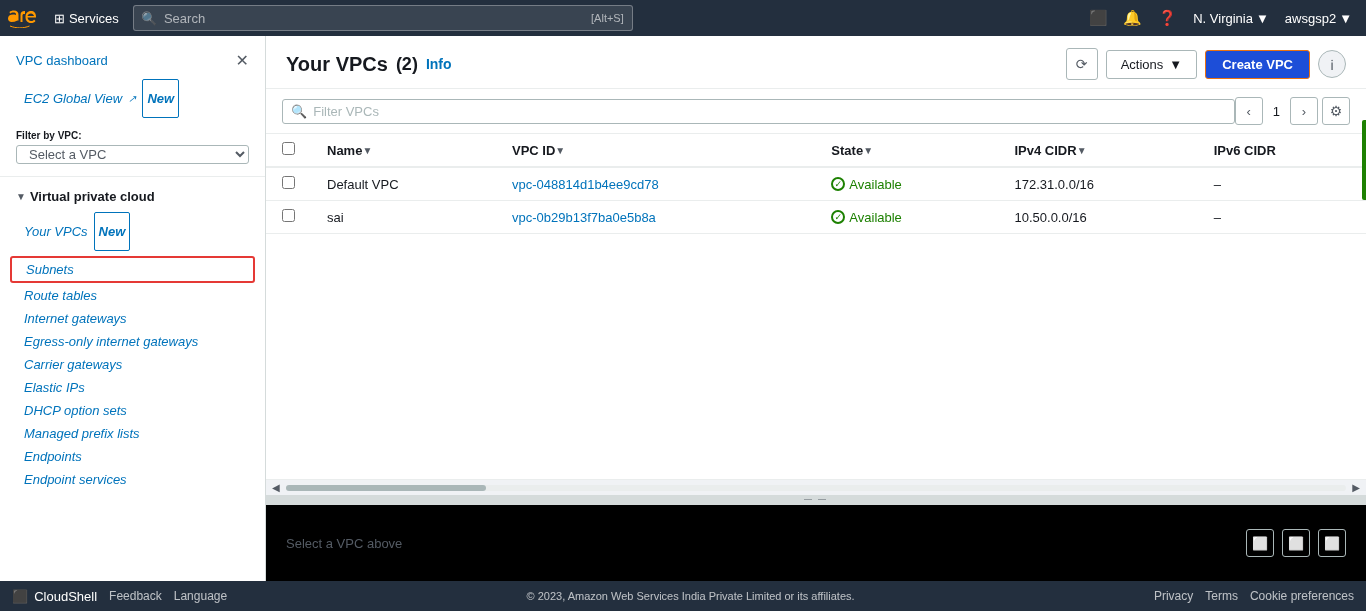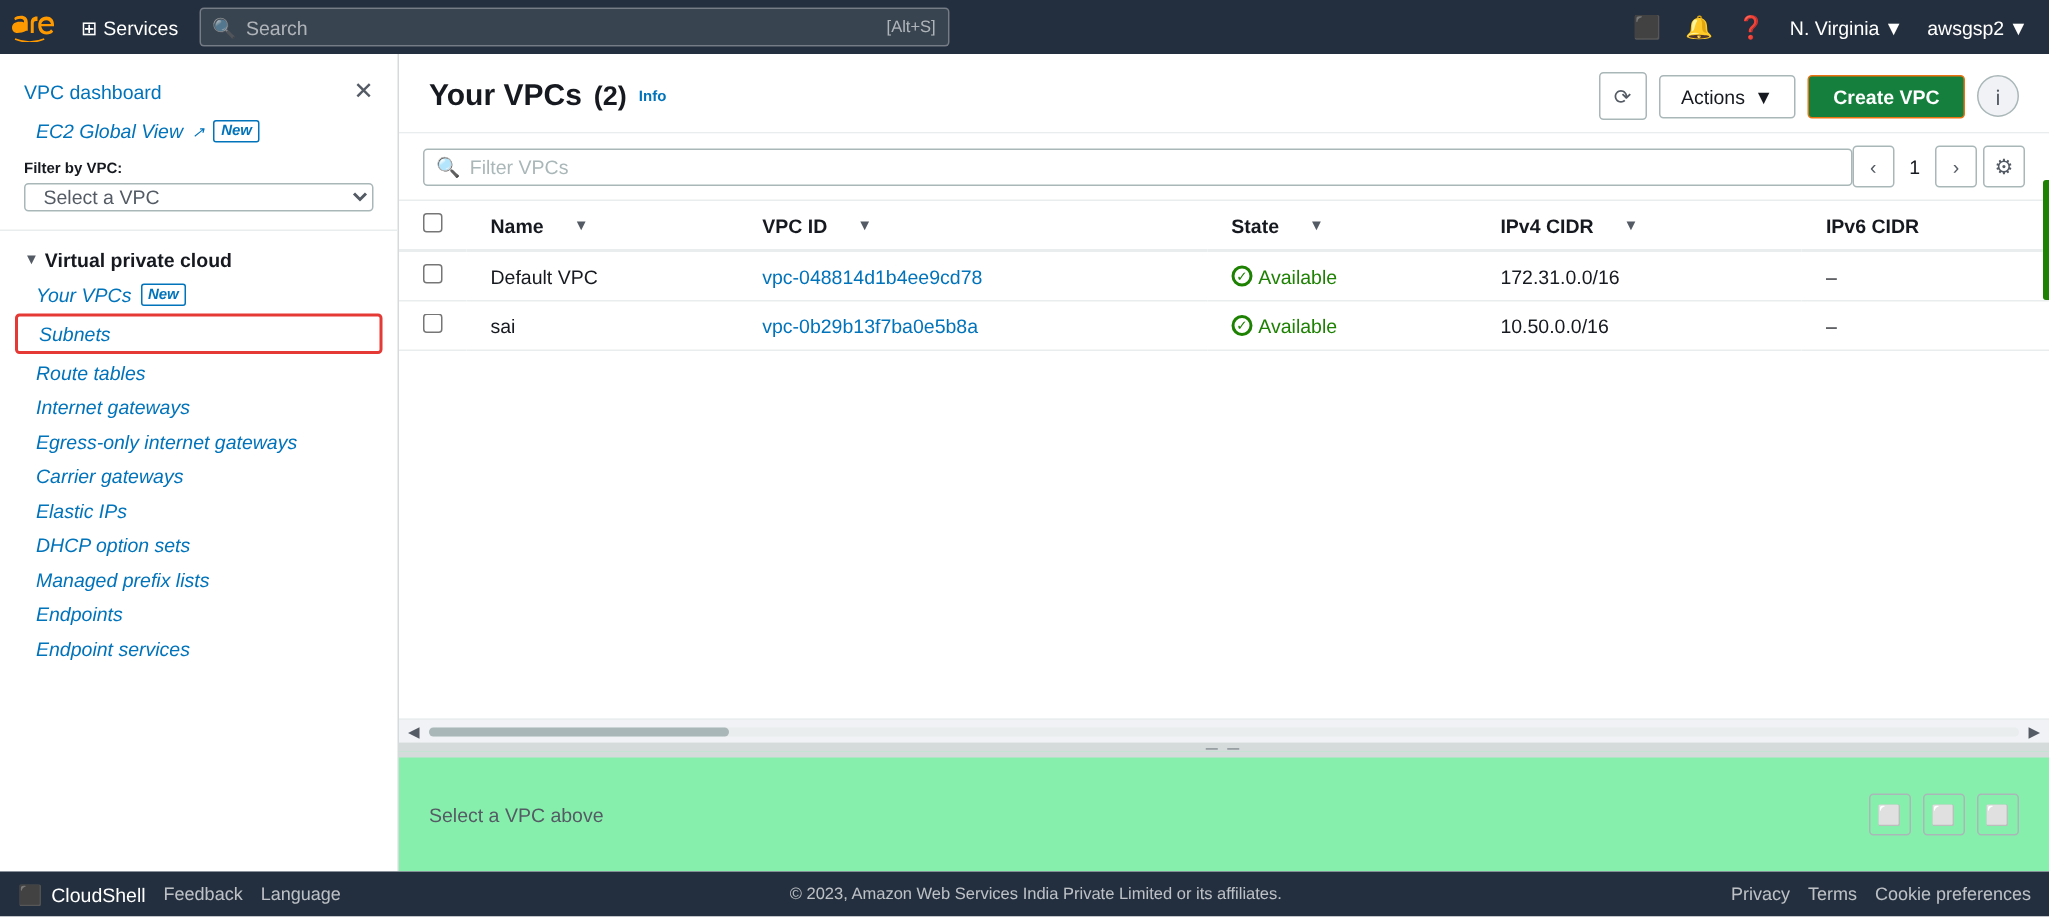--- a/index.html
+++ b/index.html
@@ -156,22 +156,22 @@
       display: flex;
       align-items: center;
       gap: 4px;
       cursor: pointer;
     }
     .section-arrow { font-size: 10px; color: #545b64; }
     .badge-new {
       background: #fff;
       border: 1px solid #0073bb;
       color: #0073bb;
-      font-size: 10px;
-      padding: 1px 4px;
+      font-size: 13px;
+      padding: 11px 4px;
       border-radius: 2px;
       font-weight: bold;
     }
     .vpc-link-row {
       display: flex;
       align-items: center;
       gap: 6px;
       padding: 4px 24px;
       cursor: pointer;
       font-size: 13px;
@@ -213,21 +213,21 @@
       font-weight: 700;
       color: #16191f;
     }
     .vpc-count {
       font-size: 18px;
       font-weight: 600;
       color: #16191f;
     }
     .info-link {
       color: #0073bb;
-      font-size: 10px;
+      font-size: 14px;
       cursor: pointer;
       text-decoration: none;
     }
     .header-actions {
       display: flex;
       align-items: center;
       gap: 8px;
     }
     .refresh-btn {
       background: #fff;
@@ -248,21 +248,21 @@
       border-radius: 3px;
       padding: 6px 14px;
       cursor: pointer;
       display: flex;
       align-items: center;
       gap: 6px;
       font-size: 13px;
       color: #16191f;
     }
     .create-vpc-btn {
-      background: #15803d;
+      background: #1d4ed8;
       border: 1px solid #ec7211;
       border-radius: 3px;
       padding: 6px 16px;
       cursor: pointer;
       color: #fff;
       font-size: 13px;
       font-weight: 600;
     }
 
     
@@ -350,21 +350,21 @@
       padding: 8px 16px;
       text-align: left;
       font-weight: 600;
       color: #16191f;
       border-bottom: 2px solid #eaeded;
       white-space: nowrap;
     }
     .vpc-table th .th-inner {
       display: flex;
       align-items: center;
-      gap: 20px;
+      gap: 0;
     }
     .sort-icon { color: #545b64; font-size: 10px; }
     .vpc-table td {
       padding: 8px 16px;
       border-bottom: 1px solid #eaeded;
       color: #16191f;
       white-space: nowrap;
     }
     .check-col { width: 40px; }
     .link-text { color: #0073bb; cursor: pointer; text-decoration: none; }
@@ -391,21 +391,21 @@
     }
     .h-scroll-arrow {
       cursor: pointer;
       color: #545b64;
       font-size: 10px;
       padding: 2px;
     }
 
     
     .detail-panel {
-      background: #86efac;
+      background: #000000;
       border-top: 4px solid #d5dbdb;
       height: 80px;
       display: flex;
       align-items: center;
       padding: 0 20px;
       flex-shrink: 0;
     }
     .detail-panel-title {
       color: #545b64;
       font-size: 13px;

